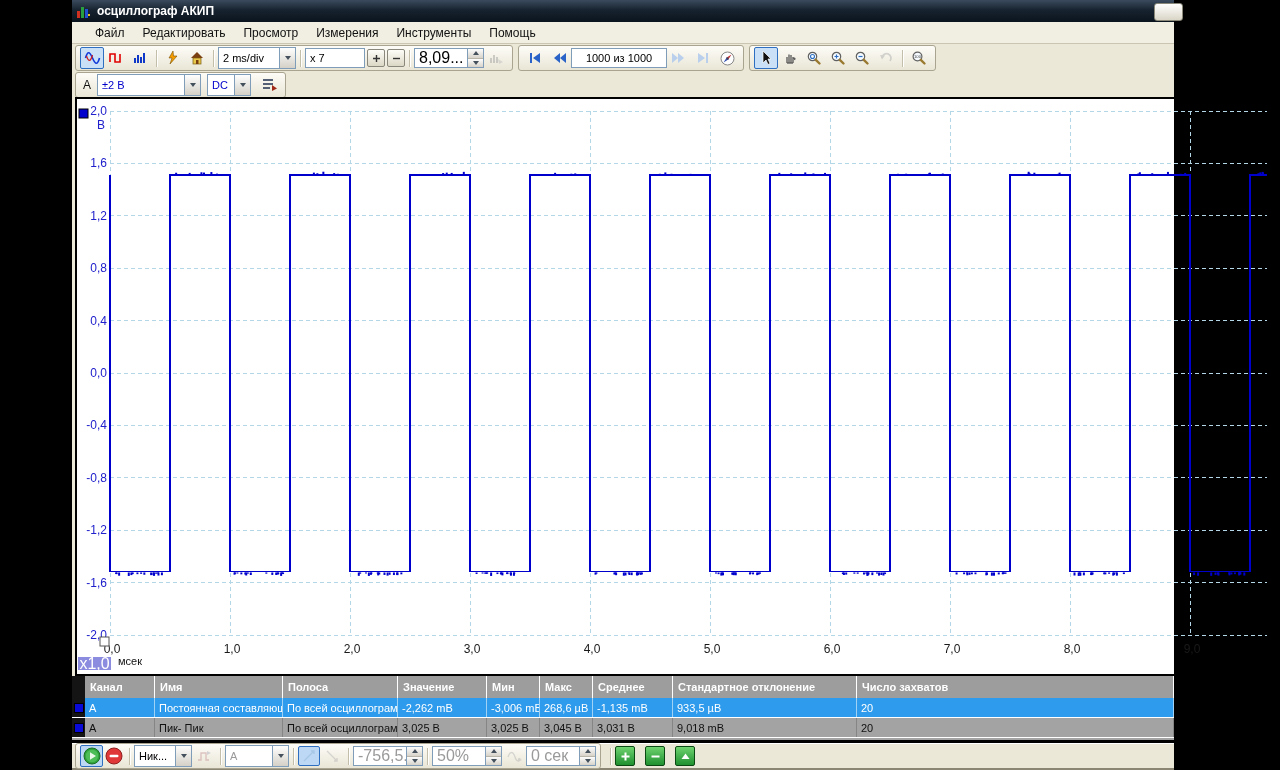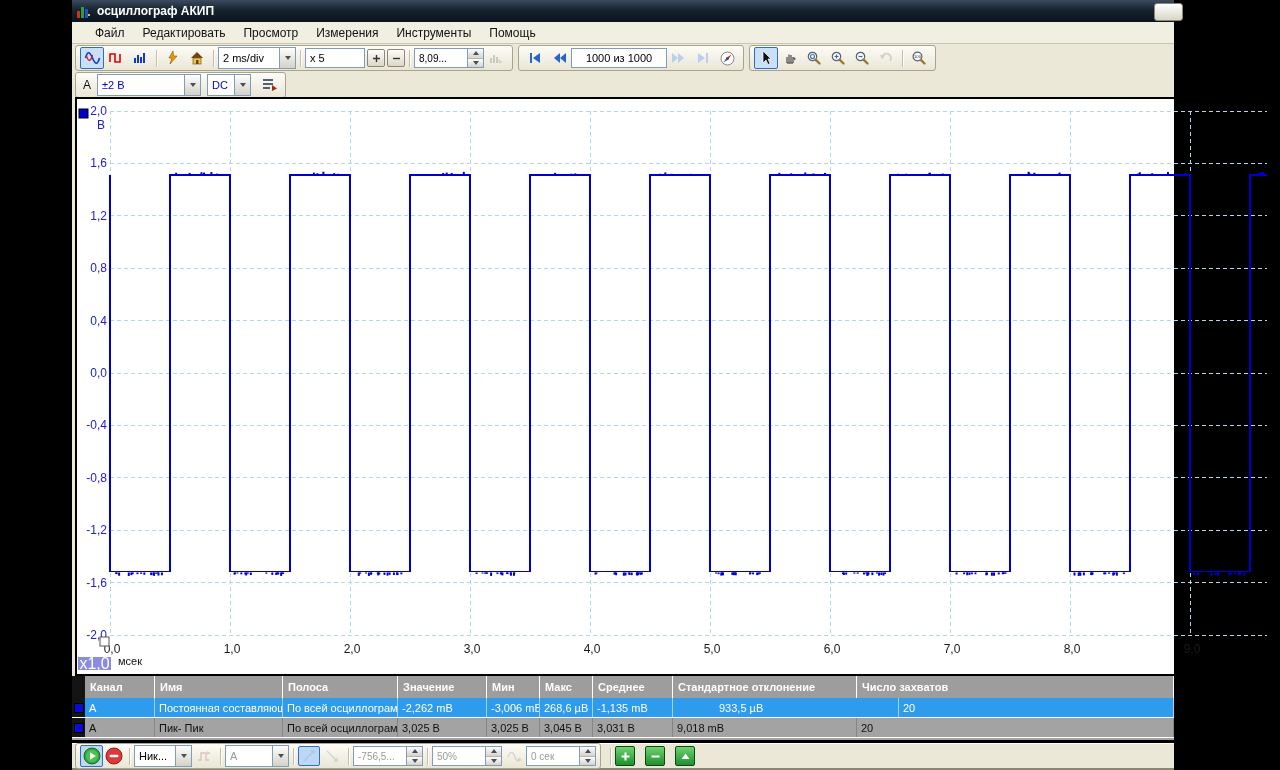--- a/index.html
+++ b/index.html
@@ -35,21 +35,21 @@
   .combo .val{padding:0 4px;flex:1;white-space:nowrap;overflow:hidden;}
   .combo .cbtn{width:15px;align-self:stretch;border-left:1px solid #7f9db9;
     background:linear-gradient(#fefefe,#d5d1c8);display:flex;align-items:center;justify-content:center;}
   .tri-dn{width:0;height:0;border-left:3.5px solid transparent;border-right:3.5px solid transparent;border-top:4px solid #44505c;}
   .tri-up{width:0;height:0;border-left:3.5px solid transparent;border-right:3.5px solid transparent;border-bottom:4px solid #44505c;}
   .bluetext .val{color:#0000cc;}
   .field{height:18px;background:#fff;border:1px solid #7f9db9;font-size:11px;display:flex;align-items:center;padding:0 4px;}
   .sqbtn{width:18px;height:18px;margin-left:2px;border:1px solid #8a887c;border-radius:2px;
     background:linear-gradient(#fdfdf8,#dcd8c6);display:flex;align-items:center;justify-content:center;padding:0;}
   .spin{display:flex;height:20px;}
-  .spin .sval{width:44px;background:#fff;border:1px solid #7f9db9;border-right:none;font-size:10px;
+  .spin .sval{width:44px;background:#fff;border:1px solid #7f9db9;border-right:none;font-size:16px;
     display:flex;align-items:center;padding:0 4px;white-space:nowrap;overflow:hidden;}
   .spin .arrs{width:15px;display:flex;flex-direction:column;border:1px solid #7f9db9;}
   .spin .arrs div{flex:1;background:linear-gradient(#fdfdfd,#d7d3ca);display:flex;align-items:center;justify-content:center;}
   .spin .arrs div+div{border-top:1px solid #b9b5a8;}
   .spin.dis .sval{color:#9a9a9a;}
   .chan-label{font-size:12px;color:#111;margin:0 6px 0 3px;}
 
   
   .plot{position:absolute;left:3px;top:97px;right:0;height:579px;background:#fff;
     border:2px solid #000;border-right:none;box-sizing:border-box;padding-left:12px;}
@@ -143,21 +143,21 @@
       </button>
       <span class="vsep"></span>
       <div class="combo" style="width:76px">
         <span class="val">2 ms/div</span>
         <span class="cbtn">
               <span class="tri-dn"></span>
             </span>
       </div>
       <span class="vsep"></span>
       <div class="field" style="width:50px">
-        <span>x 5</span>
+        <span>x 7</span>
       </div>
       <button class="sqbtn">
         <svg width="9" height="9" viewBox="0 0 9 9">
           <path d="M4.5 1v7M1 4.5h7" stroke="#333" stroke-width="1.4"></path>
             </svg>
       </button>
       <button class="sqbtn">
         <svg width="9" height="9" viewBox="0 0 9 9">
           <path d="M1 4.5h7" stroke="#333" stroke-width="1.4"></path>
             </svg>
@@ -588,21 +588,21 @@
           <div class="ind">
             <div class="sq"></div>
           </div>
           <div class="cell" style="width: 70px;">A</div>
           <div class="cell" style="width: 128px;">Постоянная составляющая</div>
           <div class="cell" style="width: 115px;">По всей осциллограмме</div>
           <div class="cell" style="width: 89px;">-2,262 mB</div>
           <div class="cell" style="width: 53px;">-3,006 mB</div>
           <div class="cell" style="width: 53px;">268,6 µB</div>
           <div class="cell" style="width: 80px;">-1,135 mB</div>
-          <div class="cell" style="width: 184px; margin-left: 42px;">933,5 µB</div>
+          <div class="cell" style="width: 184px;">933,5 µB</div>
           <div class="cell" style="width: auto; flex: 1 1 0%;">20</div>
         </div>
         <div class="mtr">
           <div class="ind">
             <div class="sq"></div>
           </div>
           <div class="cell" style="width: 70px;">A</div>
           <div class="cell" style="width: 128px;">Пик- Пик</div>
           <div class="cell" style="width: 115px;">По всей осциллограмме</div>
           <div class="cell" style="width: 89px;">3,025 В</div>

